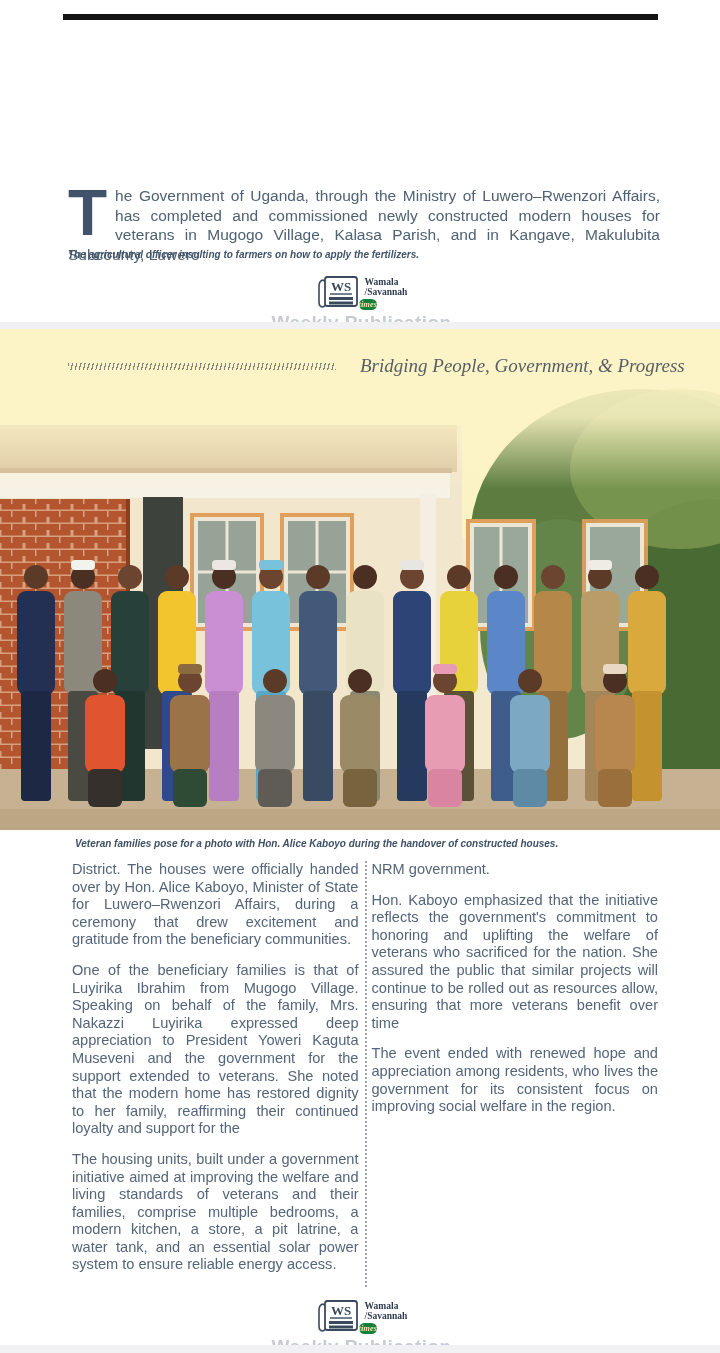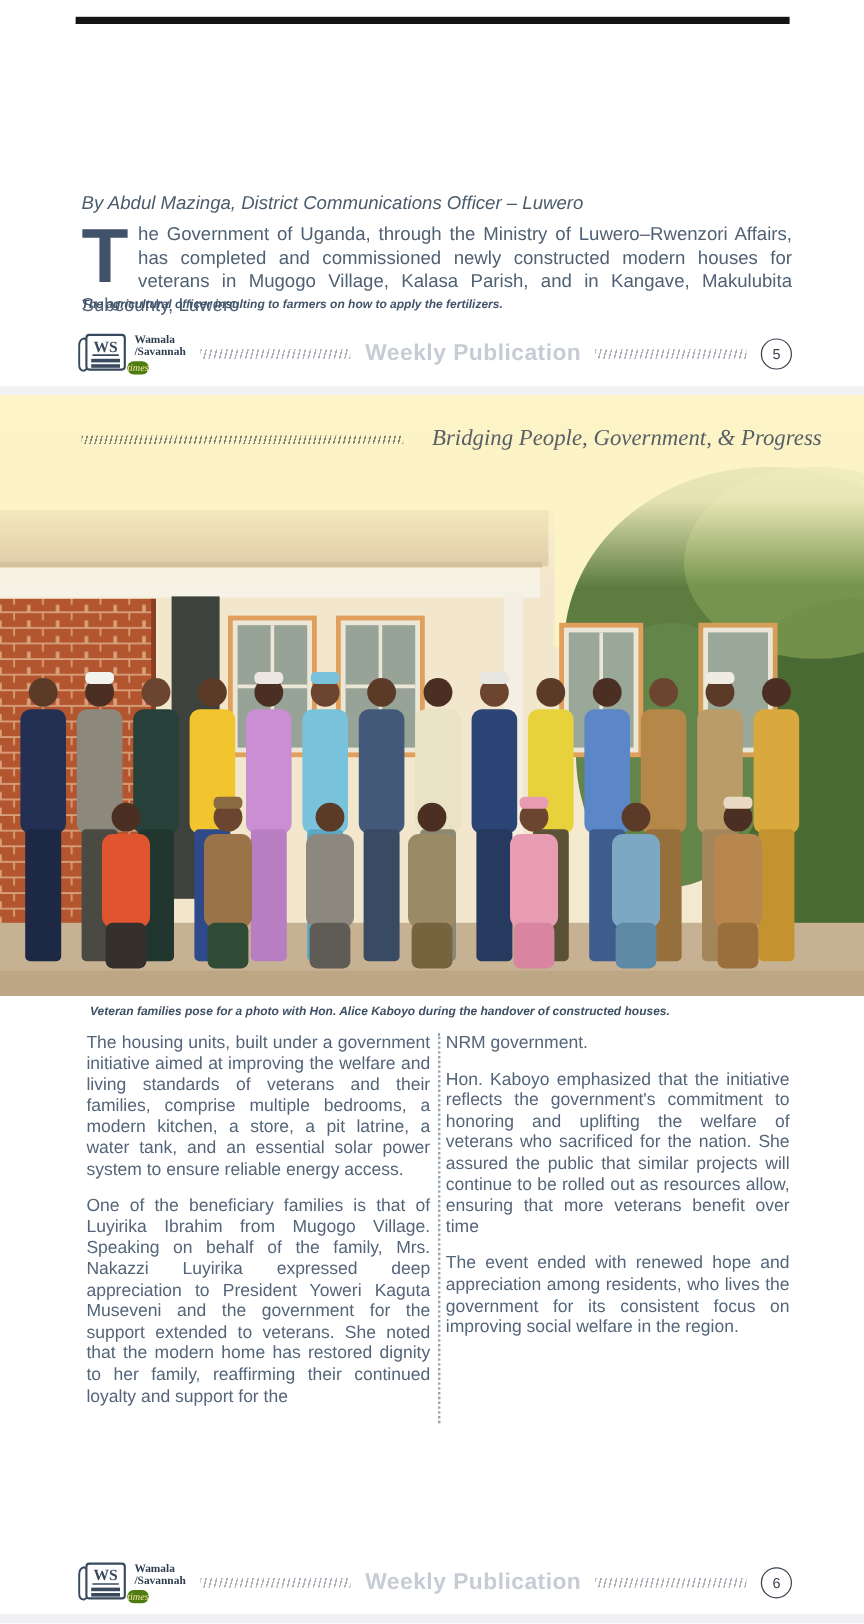--- a/index.html
+++ b/index.html
@@ -15,29 +15,29 @@
             font-style:italic; font-size:15.5px; color:#4a5b6b; }
   .intro { position:absolute; left:68px; top:186px; width:592px;
            font-size:15.5px; line-height:19.5px; color:#4f6173; text-align:justify; }
   .dropcap { float:left; font-size:64px; line-height:50px; font-weight:700; color:#41536a;
              padding:2px 8px 0 0; }
   .cap5 { position:absolute; left:68px; top:249px; width:592px;
           font-size:10px; font-weight:700; font-style:italic; color:#41536a; }
 
   
   .footer { position:absolute; left:63px; width:597px; height:42px;
-            display:flex; align-items:center; }
+            display:flex; align-items:center;flex-direction:column; }
   .footer5 { top:274px; } .footer6 { top:1298px; }
   .brand { display:flex; align-items:flex-start; }
   .brand-icon { width:46px; height:38px; flex:0 0 auto; }
   .brand-text { margin-left:3px; margin-top:3px; font-family:"Liberation Serif", serif;
                 color:#2e3c4e; font-size:9.5px; line-height:10px; font-weight:700; }
-  .times-badge { display:inline-block; margin-top:2px; margin-left:-6px; background:#4d7c0f;
+  .times-badge { display:inline-block; margin-top:2px; margin-left:-6px; background:#15803d;
                  color:#f3e2a8; font-family:"Liberation Serif", serif; font-style:italic;
-                 font-weight:400; font-size:8.5px; line-height:11px; padding:0 0;
+                 font-weight:700; font-size:8.5px; line-height:11px; padding:0 0;
                  border-radius:6px; }
   .hatch { flex:1; height:8px; margin:0 12px;
            background:repeating-linear-gradient(105deg, #aeb2b8 0 1.2px, transparent 1.2px 4.2px); }
   .pub-label { font-size:19px; font-weight:700; color:#c7ccd4; letter-spacing:.4px; white-space:nowrap; }
   .page-circle { width:26px; height:26px; border:1.6px solid #39424e; border-radius:50%;
                  display:flex; align-items:center; justify-content:center;
                  font-size:12px; color:#39424e; flex:0 0 auto; }
 
   .sep-band { position:absolute; left:0; width:720px; height:7px; background:#f1f1f3; }
   .sep1 { top:322px; } .sep2 { top:1345px; height:8px; }
@@ -59,21 +59,20 @@
   .col { width:287px; font-size:14.6px; line-height:17.6px; color:#54657a; text-align:justify; }
   .col p { margin-bottom:13px; }
   .col-divider { width:0; border-left:2px dotted #97a3af; margin:0 5px 0 6px; }
 </style>
 </head>
 <body>
 
 <div class="page">
 
   <div class="topbar"></div>
-  <div class="byline">By Abdul Mazinga, District Communications Officer – Luwero</div>
   <div class="intro">
     <span class="dropcap">T</span><span>he Government of Uganda, through the Ministry of Luwero–Rwenzori Affairs, has completed and commissioned newly constructed modern houses for veterans in Mugogo Village, Kalasa Parish, and in Kangave, Makulubita Subcounty, Luwero</span>
   </div>
   <div class="cap5">The agricultural officer insulting to farmers on how to apply the fertilizers.</div>
 
   <div class="footer footer5">
     <div class="brand">
       <svg class="brand-icon" viewBox="0 0 46 38">
         <path d="M7 6 q-4 1 -4 6 v16 q0 5 4 5 l3 -2 v-23 z" fill="#ffffff" stroke="#3a4a5e" stroke-width="1.6"></path>
         <rect x="9" y="3" width="32" height="29" rx="2.5" fill="#ffffff" stroke="#3a4a5e" stroke-width="1.8"></rect>
@@ -284,22 +283,23 @@
     <div class="tagline-row">
       <div class="tagline-hatch"></div>
       <div class="tagline">Bridging People, Government, &amp; Progress</div>
     </div>
   </div>
 
   <div class="cap6">Veteran families pose for a photo with Hon. Alice Kaboyo during the handover of constructed houses.</div>
 
   <div class="cols">
     <div class="col">
+      <p>District. The houses were officially handed over by Hon. Alice Kaboyo, Minister of State for Luwero–Rwenzori Affairs, during a ceremony that drew excitement and gratitude from the beneficiary communities.</p>
+      <p>One of the beneficiary families is that of Luyirika Ibrahim from Mugogo Village. Speaking on behalf of the family, Mrs. Nakazzi Luyirika expressed deep appreciation to President Yoweri Kaguta Museveni and the government for the support extended to veterans. She noted that the modern home has restored dignity to her family, reaffirming their continued loyalty and support for the</p>
       <p>The housing units, built under a government initiative aimed at improving the welfare and living standards of veterans and their families, comprise multiple bedrooms, a modern kitchen, a store, a pit latrine, a water tank, and an essential solar power system to ensure reliable energy access.</p>
-      <p>One of the beneficiary families is that of Luyirika Ibrahim from Mugogo Village. Speaking on behalf of the family, Mrs. Nakazzi Luyirika expressed deep appreciation to President Yoweri Kaguta Museveni and the government for the support extended to veterans. She noted that the modern home has restored dignity to her family, reaffirming their continued loyalty and support for the</p>
     </div>
     <div class="col-divider"></div>
     <div class="col">
       <p>NRM government.</p>
       <p>Hon. Kaboyo emphasized that the initiative reflects the government's commitment to honoring and uplifting the welfare of veterans who sacrificed for the nation. She assured the public that similar projects will continue to be rolled out as resources allow, ensuring that more veterans benefit over time</p>
       <p>The event ended with renewed hope and appreciation among residents, who lives the government for its consistent focus on improving social welfare in the region.</p>
     </div>
   </div>
 
   <div class="footer footer6">

